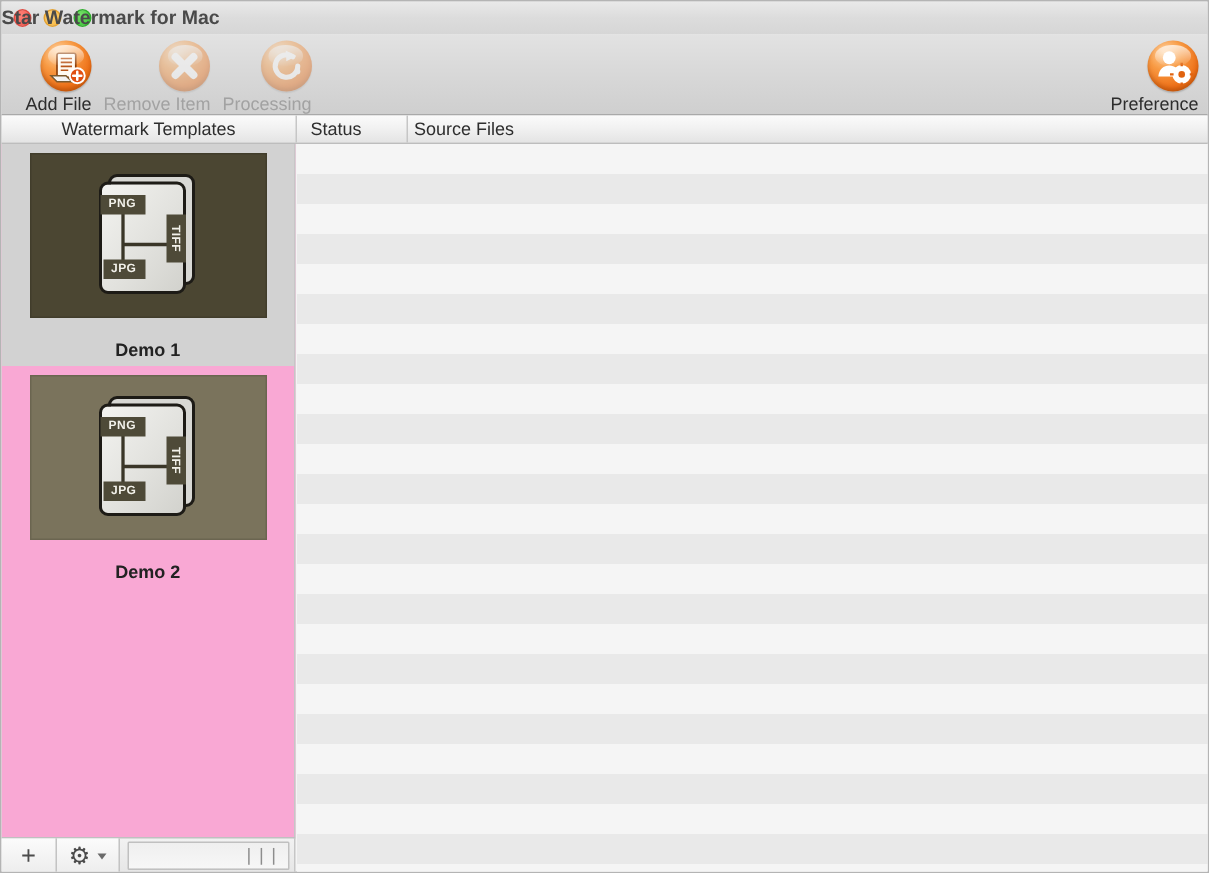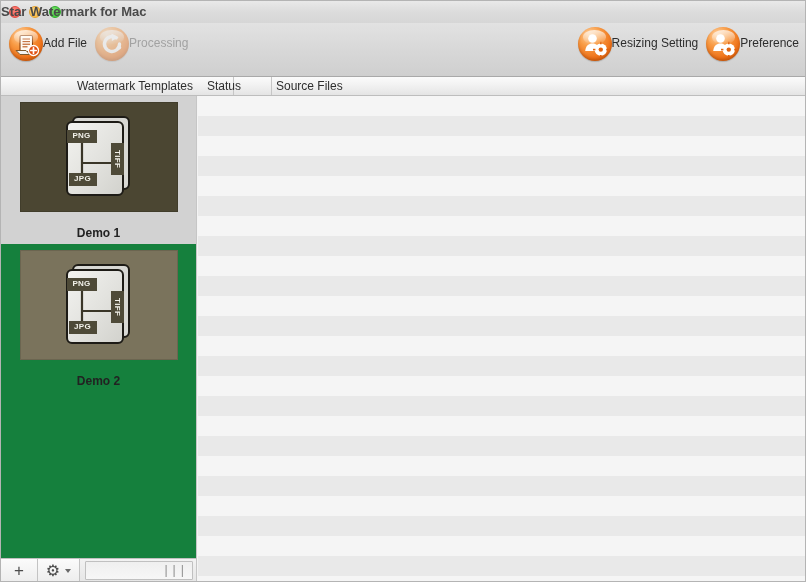--- a/index.html
+++ b/index.html
@@ -70,22 +70,22 @@
   }
   .tb-group { position: absolute; top: 0; height: 53px; display: flex; align-items: flex-start; }
   #tb-left  { left: 4px; }
   #tb-right { right: 4px; }
 
   .tb-item {
     width: auto;
     min-width: 52px;
     padding: 0 4px;
     display: flex;
-    flex-direction: row;
-    align-items: center;
+    flex-direction: column;
+    align-items: flex-end;
     cursor: default;
   }
   .tb-icon-wrap {
     margin-top: 4px;
     width: 34px; height: 34px;
     position: relative;
   }
   .tb-label {
     margin-top: 1px;
     font-size: 12px;
@@ -124,37 +124,36 @@
     border-bottom: 1px solid #bdbdbd;
     box-sizing: border-box;
   }
   .col-head {
     position: absolute;
     top: 0;
     height: 18px;
     line-height: 18px;
     font-size: 12px;
     color: #2e2e2e;
-    padding-left: 36px;
   }
   #head-templates {
     left: 0; width: 196px;
     text-align: center;
     border-right: 1px solid #c6c6c6;
   }
   #head-status   { left: 202px; padding-left: 4px; width: 64px; border-right: 1px solid #c6c6c6; }
   #head-source   { left: 271px; padding-left: 4px; }
 
   
   #sidebar {
     position: absolute;
     left: 0; top: 95px;
     width: 196px;
     height: 462px;
-    background: #15803d;
+    background: #f9a8d4;
     border-right: 1px solid #c6c6c6;
     box-sizing: border-box;
     overflow: hidden;
   }
   .tpl-item {
     position: relative;
     width: 195px;
     padding: 6px 0 4px 0;
     display: flex;
     flex-direction: column;
@@ -333,39 +332,50 @@
             <line x1="13.5" y1="19.8" x2="18.5" y2="19.8" stroke="#b8551a" stroke-width="1.1"></line>
             <path d="M7 23.5 L17 23.5 L21 27.5 L11 27.5 Z" fill="#f3f3f3" stroke="#7d5a2e" stroke-width="1"></path>
             <circle cx="24.5" cy="23.5" r="5" fill="#e04f12" stroke="#ffffff" stroke-width="1.3"></circle>
             <path d="M24.5 20.8 v5.4 M21.8 23.5 h5.4" stroke="#ffffff" stroke-width="1.7" stroke-linecap="round"></path>
           </svg>
           <div class="orb-gloss"></div>
         </div>
         <div class="tb-label">Add File</div>
       </div>
 
+      <div class="tb-item disabled">
+        <div class="tb-icon-wrap">
+          <div class="orb"></div>
+          <svg class="orb-svg" viewBox="0 0 34 34">
+            <path d="M11 11 L23 23 M23 11 L11 23" stroke="#ffffff" stroke-width="5.2" stroke-linecap="round"></path>
+          </svg>
+          <div class="orb-gloss"></div>
+        </div>
+        <div class="tb-label">Remove Item</div>
+      </div>
 
 
       <div class="tb-item disabled">
         <div class="tb-icon-wrap">
           <div class="orb"></div>
           <svg class="orb-svg" viewBox="0 0 34 34">
             <path d="M24.5 17 a7.5 7.5 0 1 1 -3.3 -6.2" fill="none" stroke="#ffffff" stroke-width="3.4" stroke-linecap="round"></path>
             <path d="M16.5 6.6 L23.6 10.3 L16.9 13.9 Z" fill="#ffffff"></path>
             <circle cx="24.3" cy="20.6" r="1.9" fill="#ffffff"></circle>
           </svg>
           <div class="orb-gloss"></div>
         </div>
         <div class="tb-label">Processing</div>
       </div>
 
 
     </div>
 
     <div class="tb-group" id="tb-right">
+
 
       <div class="tb-item">
         <div class="tb-icon-wrap">
           <div class="orb"></div>
           <svg class="orb-svg" viewBox="0 0 34 34">
             <circle cx="14.5" cy="11.5" r="4.3" fill="#ffffff"></circle>
             <path d="M7.2 24 c0.4 -5 3.6 -7.4 7.3 -7.4 c3.7 0 6.9 2.4 7.3 7.4 Z" fill="#ffffff"></path>
             <g fill="#ffffff">
               <circle cx="22.8" cy="22.6" r="6.2"></circle>
             </g>
@@ -374,44 +384,20 @@
             </g>
             <g stroke="#e0630f" stroke-width="1.6">
               <line x1="22.8" y1="14.8" x2="22.8" y2="17.2"></line>
               <line x1="22.8" y1="28" x2="22.8" y2="30.4"></line>
               <line x1="15" y1="22.6" x2="17.4" y2="22.6"></line>
               <line x1="28.2" y1="22.6" x2="30.6" y2="22.6"></line>
             </g>
           </svg>
           <div class="orb-gloss"></div>
         </div>
-        <div class="tb-label">Resizing Setting</div>
-      </div>
-
-      <div class="tb-item">
-        <div class="tb-icon-wrap">
-          <div class="orb"></div>
-          <svg class="orb-svg" viewBox="0 0 34 34">
-            <circle cx="14.5" cy="11.5" r="4.3" fill="#ffffff"></circle>
-            <path d="M7.2 24 c0.4 -5 3.6 -7.4 7.3 -7.4 c3.7 0 6.9 2.4 7.3 7.4 Z" fill="#ffffff"></path>
-            <g fill="#ffffff">
-              <circle cx="22.8" cy="22.6" r="6.2"></circle>
-            </g>
-            <g fill="#e0630f">
-              <circle cx="22.8" cy="22.6" r="2.2"></circle>
-            </g>
-            <g stroke="#e0630f" stroke-width="1.6">
-              <line x1="22.8" y1="14.8" x2="22.8" y2="17.2"></line>
-              <line x1="22.8" y1="28" x2="22.8" y2="30.4"></line>
-              <line x1="15" y1="22.6" x2="17.4" y2="22.6"></line>
-              <line x1="28.2" y1="22.6" x2="30.6" y2="22.6"></line>
-            </g>
-          </svg>
-          <div class="orb-gloss"></div>
-        </div>
         <div class="tb-label">Preference</div>
       </div>
 
     </div>
   </div>
 
   <div id="header-row">
     <div class="col-head" id="head-templates">Watermark Templates</div>
     <div class="col-head" id="head-status">Status</div>
     <div class="col-head" id="head-source">Source Files</div>

